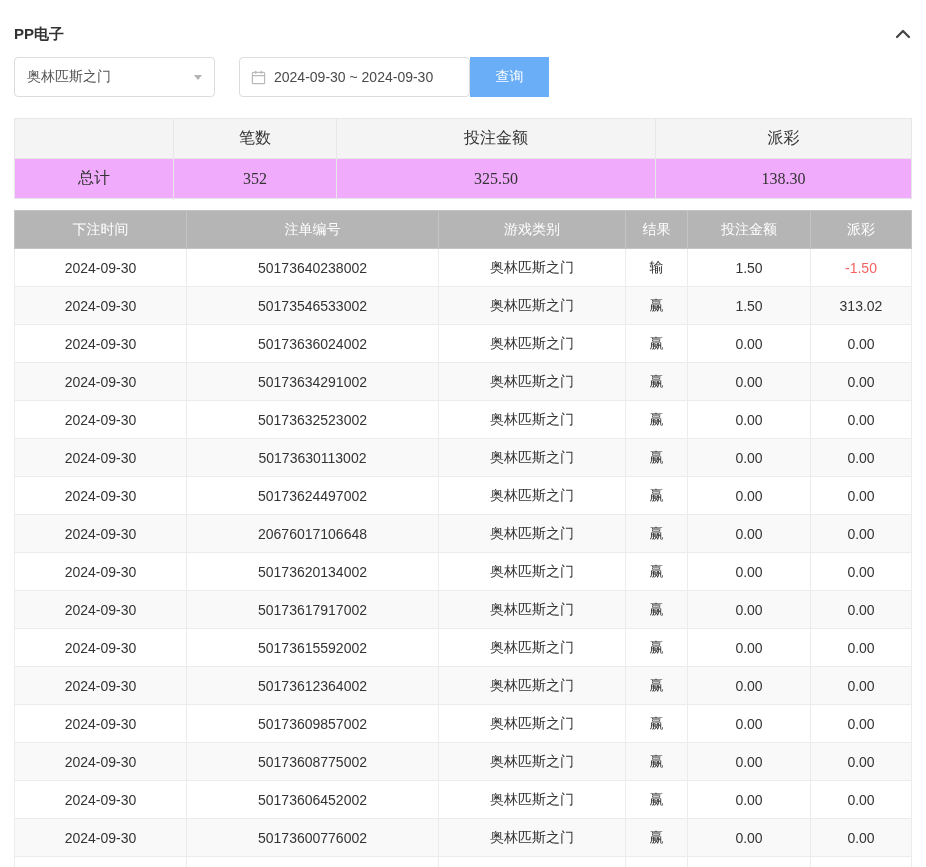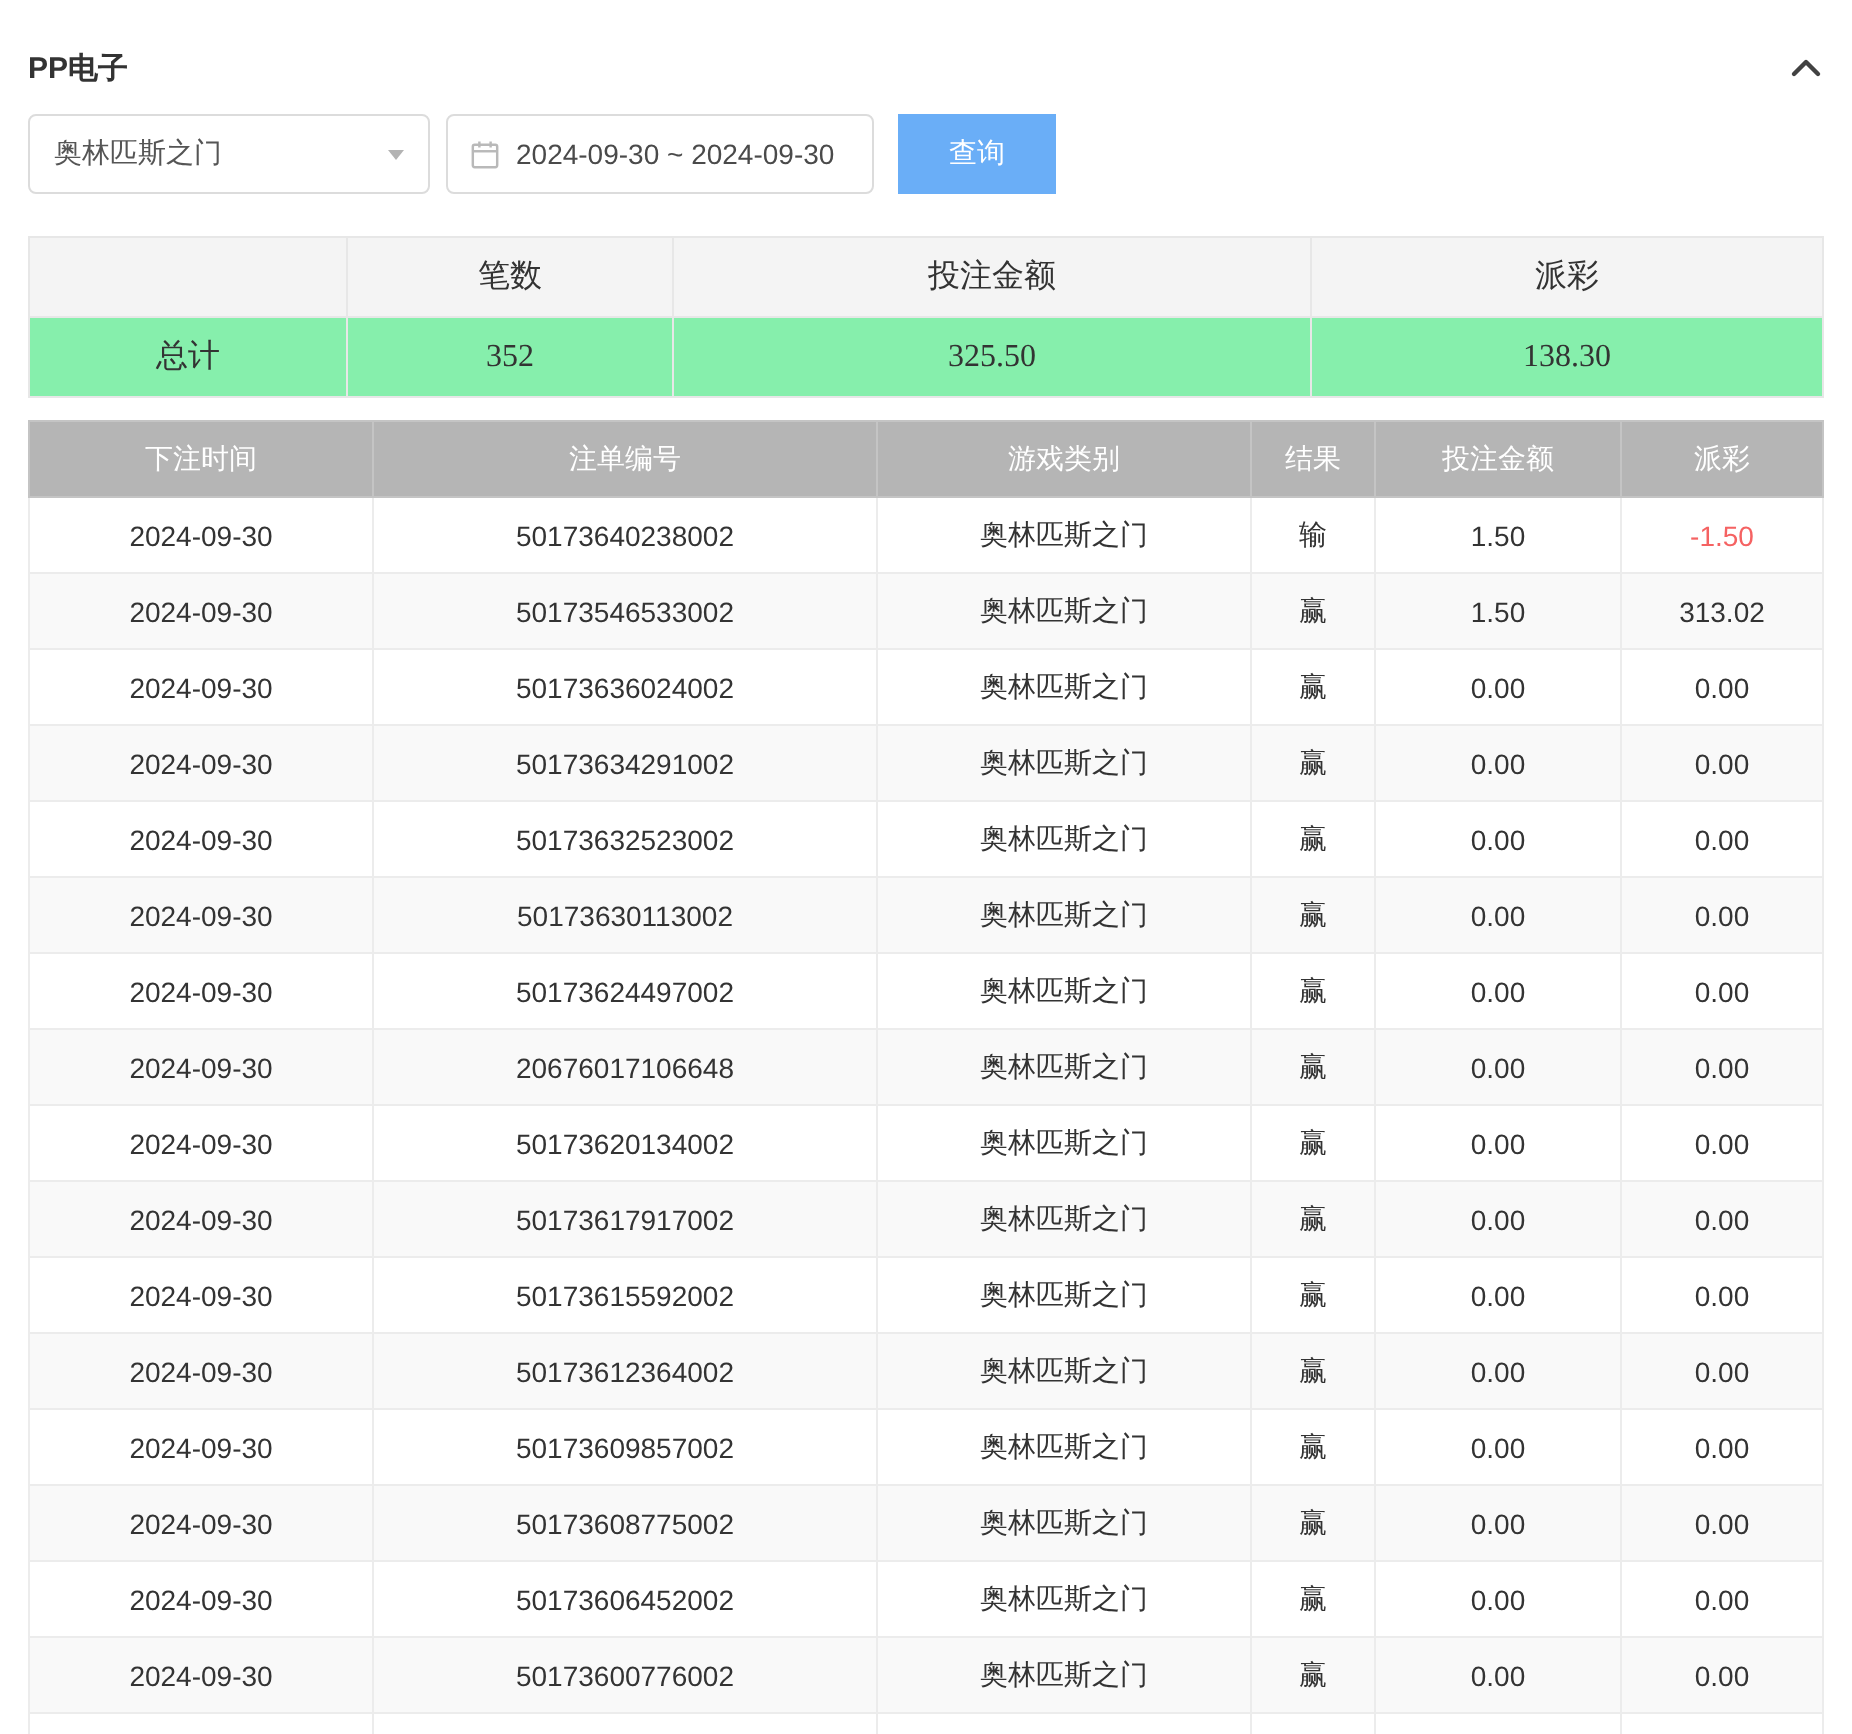--- a/index.html
+++ b/index.html
@@ -26,49 +26,49 @@
     width: 201px; height: 40px; border: 1px solid #dcdcdc; border-radius: 4px;
     display: flex; align-items: center; justify-content: space-between;
     padding: 0 12px; font-size: 14px; color: #555; cursor: pointer; background: #fff;
   }
   .caret {
     width: 0; height: 0;
     border-left: 4px solid transparent; border-right: 4px solid transparent;
     border-top: 5px solid #b3b3b3;
   }
   .date-input {
-    width: 214px; height: 40px; border: 1px solid #dcdcdc; border-radius: 4px;
-    margin-left: 8px; display: flex; align-items: center; gap: 8px;
+    width: 231px; height: 40px; border: 1px solid #dcdcdc; border-radius: 4px;
+    margin-left: 24px; display: flex; align-items: center; gap: 8px;
     padding: 0 11px; font-size: 14px; color: #4a4a4a; cursor: pointer; background: #fff;
   }
   .btn-group { display: flex; margin-left: 8px; }
   .qbtn {
     height: 40px; padding: 0 26px; background: #fff; font-size: 14px;
     border: 1px solid #ececec; color: #b9b9b9; cursor: pointer; margin-left: -1px;
   }
   .qbtn:first-child { margin-left: 0; border-radius: 4px 0 0 4px; }
   .qbtn:last-child { border-radius: 0 4px 4px 0; }
   .qbtn.active {
     color: var(--accent, #6aaef7);
     border-color: #cfe6fb;
     position: relative; z-index: 1;
   }
   .search-btn {
-    margin-left: 12px; width: 79px; height: 40px; border: none; border-radius: 0;
+    width: 79px; height: 40px; border: none; border-radius: 0;
     background: var(--accent, #6aaef7); color: #fff; font-size: 14px; cursor: pointer;
   }
 
   
   table { border-collapse: collapse; width: 100%; table-layout: fixed; }
   .summary-table { margin-top: 21px; font-size: 16px; font-family: Liberation Serif, serif; }
   .summary-table th, .summary-table td {
     border: 1px solid #e7e7e7; height: 40px; text-align: center; font-weight: normal;
   }
   .summary-table thead th { background: #f4f4f4; color: #333; }
-  .summary-table tbody td { background: #86efac; color: #333; }
+  .summary-table tbody td { background: #f0abfc; color: #333; }
 
   
   .bet-table { margin-top: 11px; font-size: 14px; }
   .bet-table thead th {
     background: #b5b5b5; color: #ffffff; font-weight: normal; height: 38px;
     border: 1px solid #c4c4c4; text-align: center;
   }
   .bet-table tbody td {
     height: 38px; text-align: center; border: 1px solid #ececec;
     color: #333; background: #fff; overflow: hidden; white-space: nowrap;

